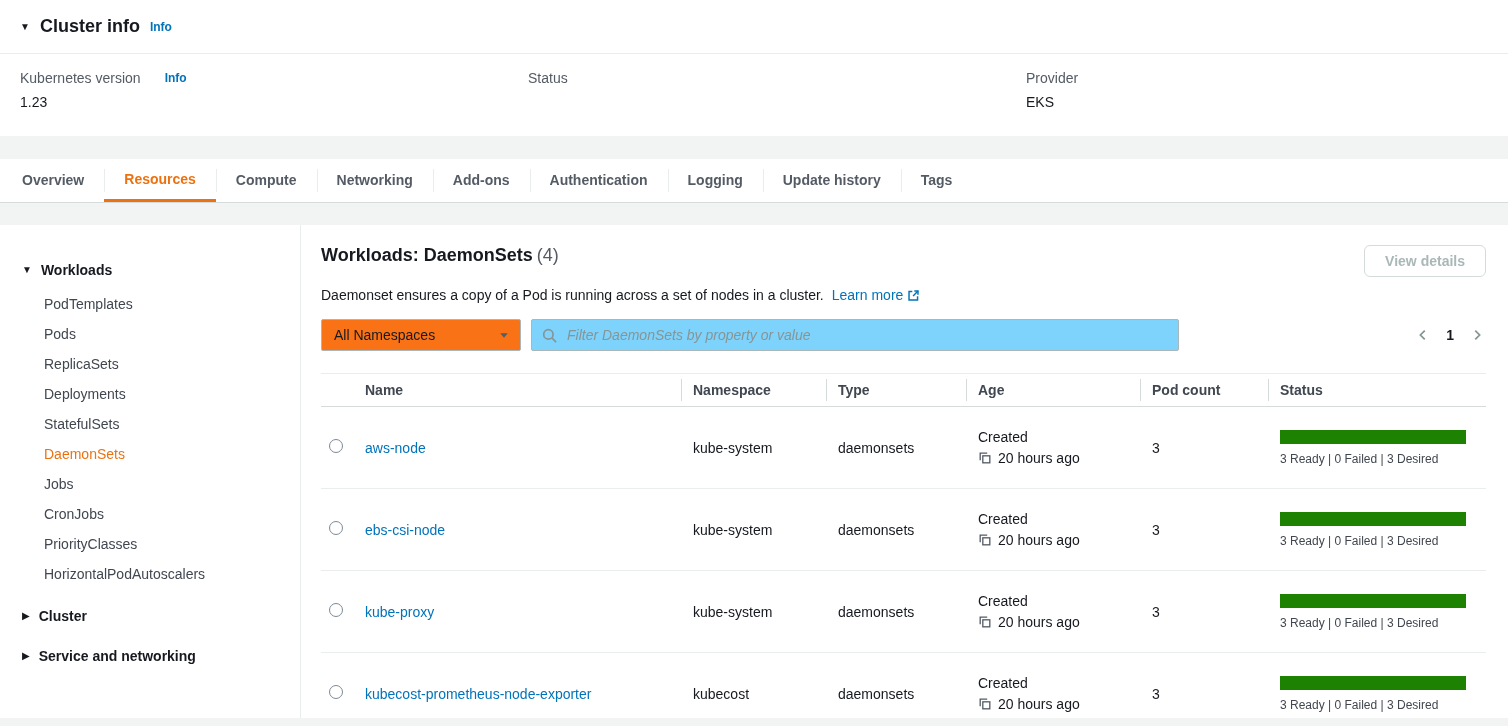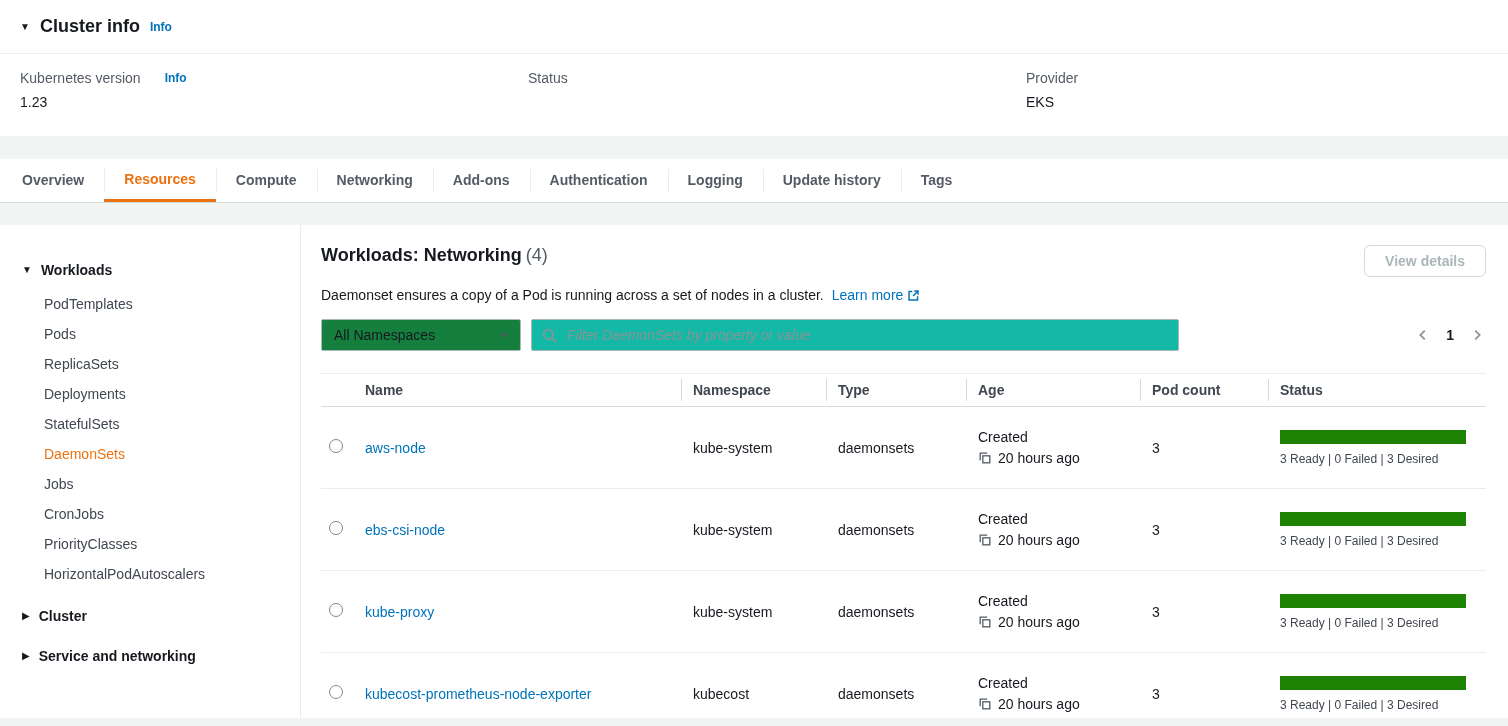--- a/index.html
+++ b/index.html
@@ -57,25 +57,25 @@
   .btn-secondary{
     border:1px solid var(--border-dark);border-radius:6px;background:#fff;
     color:#aab7b8;font-weight:700;font-size:14px;padding:7px 20px;cursor:default;
     font-family:inherit;
   }
   .desc{margin-top:10px;color:var(--text);display:flex;align-items:center;gap:8px;flex-wrap:wrap;}
   .learn-more{color:var(--link);font-weight:400;text-decoration:none;display:inline-flex;align-items:center;gap:4px;cursor:pointer;}
 
   .filter-row{display:flex;align-items:center;margin-top:16px;gap:10px;}
   .ns-select{
-    width:200px;height:32px;border:1px solid #aab7b8;border-radius:2px;background:#15803d;
+    width:200px;height:32px;border:1px solid #aab7b8;border-radius:2px;background:#f97316;
     display:flex;align-items:center;justify-content:space-between;padding:0 10px 0 12px;cursor:pointer;
   }
   .search-box{
-    width:648px;height:32px;border:1px solid #aab7b8;border-radius:2px;background:#14b8a6;
+    width:648px;height:32px;border:1px solid #aab7b8;border-radius:2px;background:#7dd3fc;
     display:flex;align-items:center;padding:0 10px;gap:8px;
   }
   .search-box input{
     border:none;outline:none;flex:1;font-size:14px;font-family:inherit;color:var(--text);background:transparent;
   }
   .search-box input::placeholder{font-style:italic;color:var(--muted);}
   .pagination{margin-left:auto;display:flex;align-items:center;gap:16px;padding-right:2px;}
   .page-num{font-weight:700;}
   .pg-btn{cursor:pointer;display:flex;align-items:center;}
 
@@ -168,21 +168,21 @@
     </div>
     <div class="tree-group collapsed">
       <span class="caret">▶</span>
       <span>Service and networking</span>
     </div>
   </div>
 
   <div class="main">
     <div class="main-head">
       <div class="main-title">
-        <span>Workloads: Networking</span><span class="count">(4)</span>
+        <span>Workloads: DaemonSets</span><span class="count">(4)</span>
       </div>
       <button class="btn-secondary">View details</button>
     </div>
 
     <div class="desc">
       <span>Daemonset ensures a copy of a Pod is running across a set of nodes in a cluster.</span>
       <a class="learn-more">
         <span>Learn more</span>
         <span style="display:flex;">
           <svg width="13" height="13" viewBox="0 0 16 16" stroke="#0073bb" fill="none" stroke-width="1.8">

